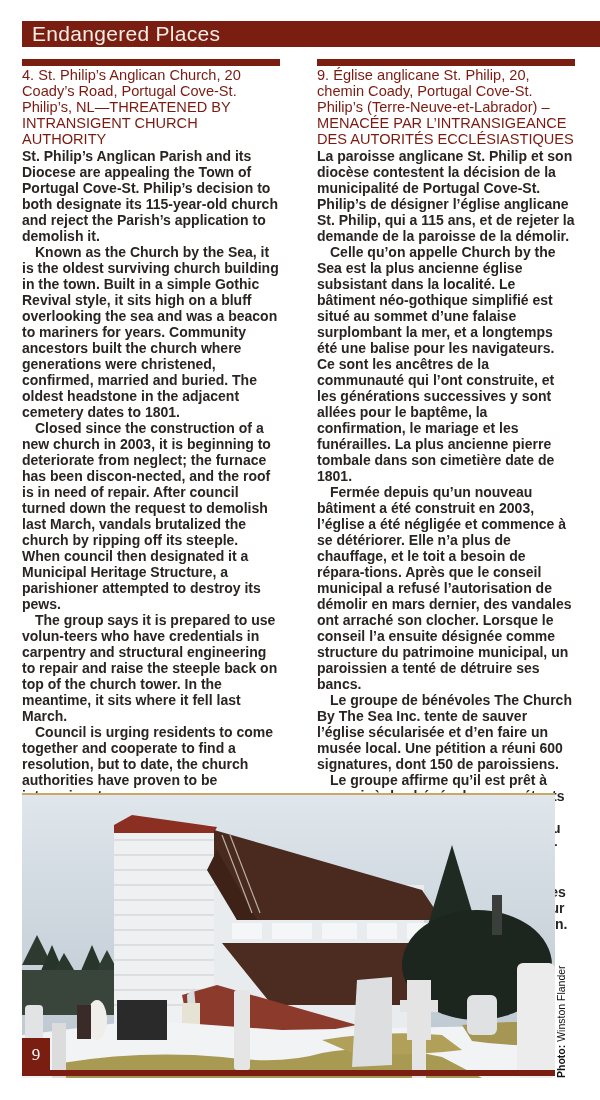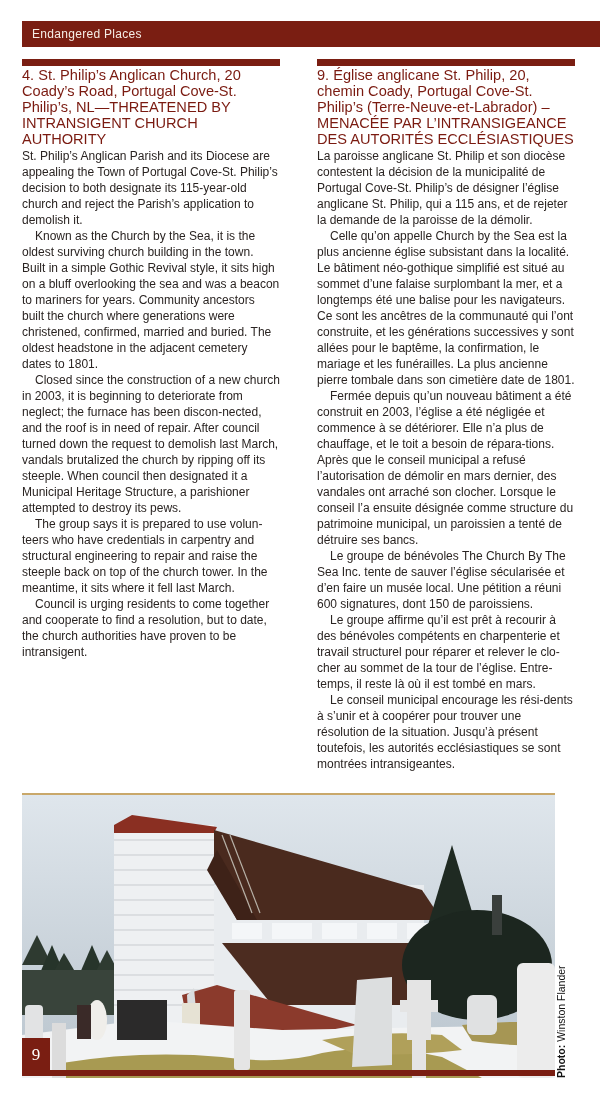--- a/index.html
+++ b/index.html
@@ -1,24 +1,24 @@
 <!DOCTYPE html>
 <html><head>
 <meta charset="utf-8">
 <style>
   html, body { margin:0; padding:0; background:#ffffff; }
   body { width:600px; height:1100px; position:relative; overflow:hidden; font-family:"Liberation Sans", sans-serif; color:#2a2422; }
   .header-bar { position:absolute; left:22px; top:21px; width:578px; height:26px; background:#7a1e12; }
-  .header-title { position:absolute; left:32px; top:24px; color:#f5ede6; font-size:12px; letter-spacing:0.3px; line-height:20px; }
+  .header-title { position:absolute; left:32px; top:24px; color:#f5ede6; font-size:21px; letter-spacing:0.3px; line-height:20px; }
   .col { position:absolute; top:59px; }
   .col.en { left:22px; width:258px; }
   .col.fr { left:317px; width:258px; }
   .rule { height:7px; background:#7a1e12; margin-bottom:1px; }
   .headline { color:#7a1a10; font-size:14.6px; line-height:16px; margin:0 0 1px 0; font-weight:normal; }
-  .para { font-size:12px; line-height:16px; margin:0; text-align:left; }
+  .para { font-size:14px; line-height:16px; margin:0; text-align:left;font-weight:bold; }
   .para.indent { text-indent:13px; }
   .photo { position:absolute; left:22px; top:793px; width:533px; height:283px; overflow:hidden; background:#cbd6de; border-top:2px solid #c9a86a; }
   .photo svg { display:block; }
   .page-num-box { position:absolute; left:22px; top:1038px; width:28px; height:38px; background:#7a1e12; }
   .page-num { position:absolute; left:22px; top:1045px; width:28px; text-align:center; color:#fff; font-family:"Liberation Serif", serif; font-size:17px; }
   .photo-bottom-bar { position:absolute; left:22px; top:1070px; width:533px; height:6px; background:#7a1e12; }
   .credit { position:absolute; left:555px; top:1078px; transform-origin:0 0; transform:rotate(-90deg); font-size:10.5px; color:#111; white-space:nowrap; width:120px; }
   .credit b { font-weight:bold; }
 </style>
 </head>

